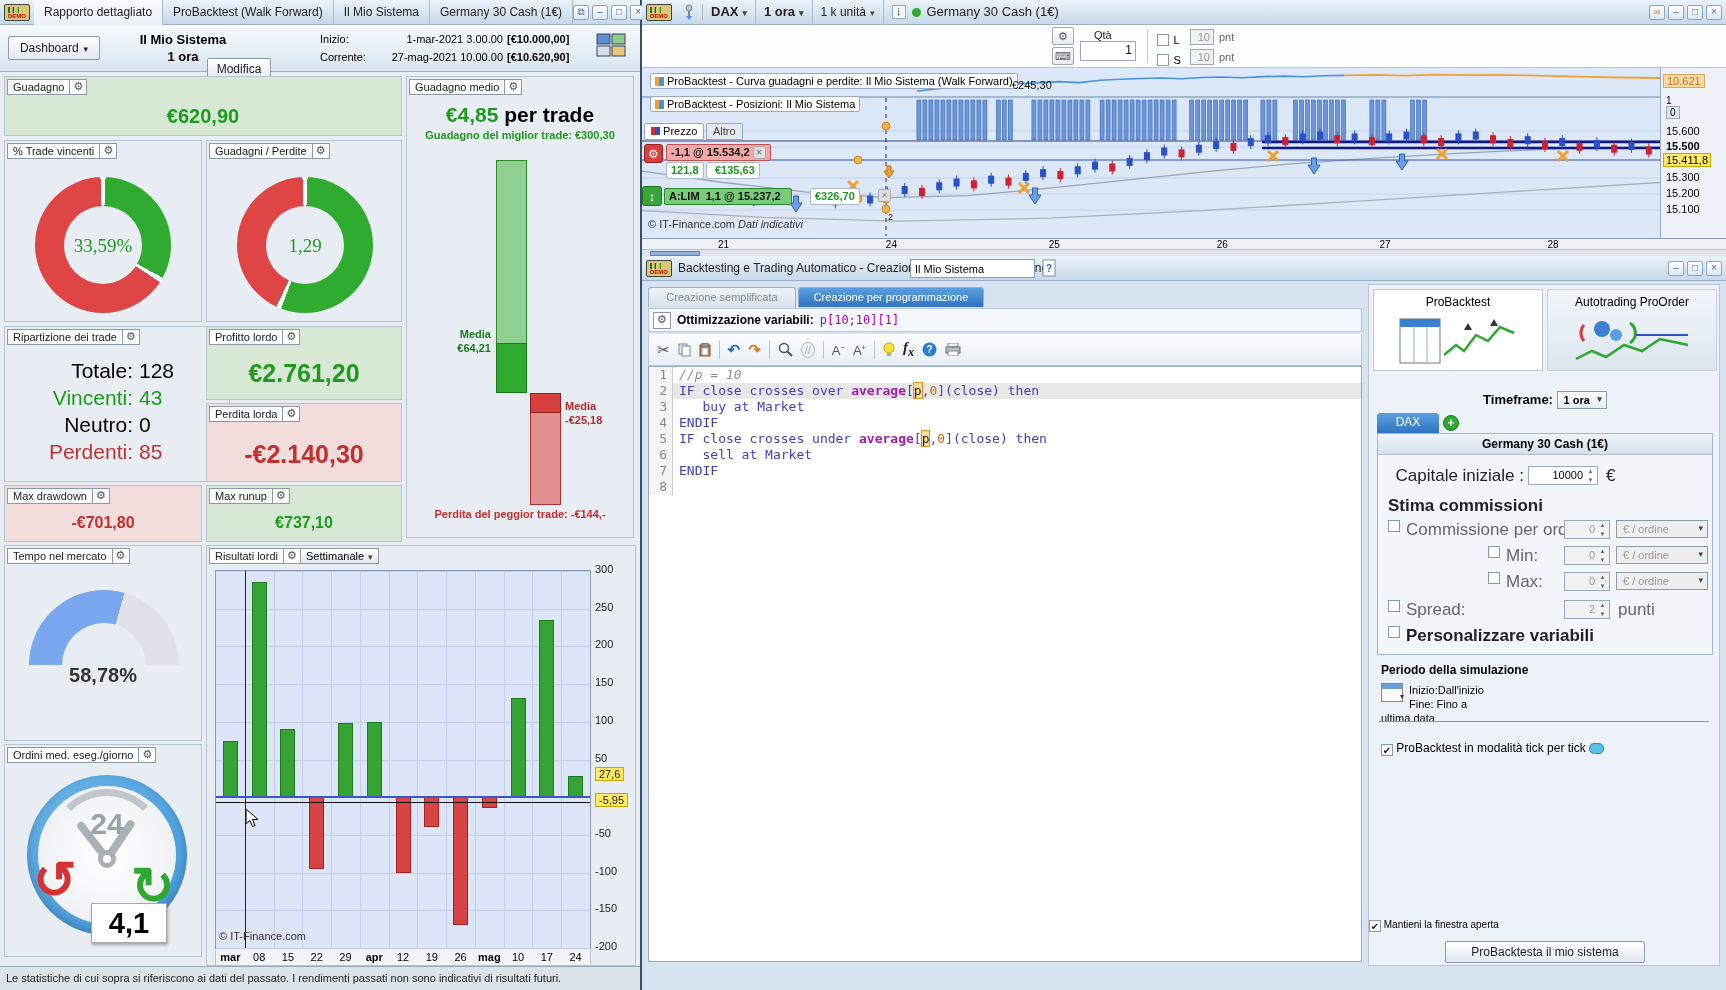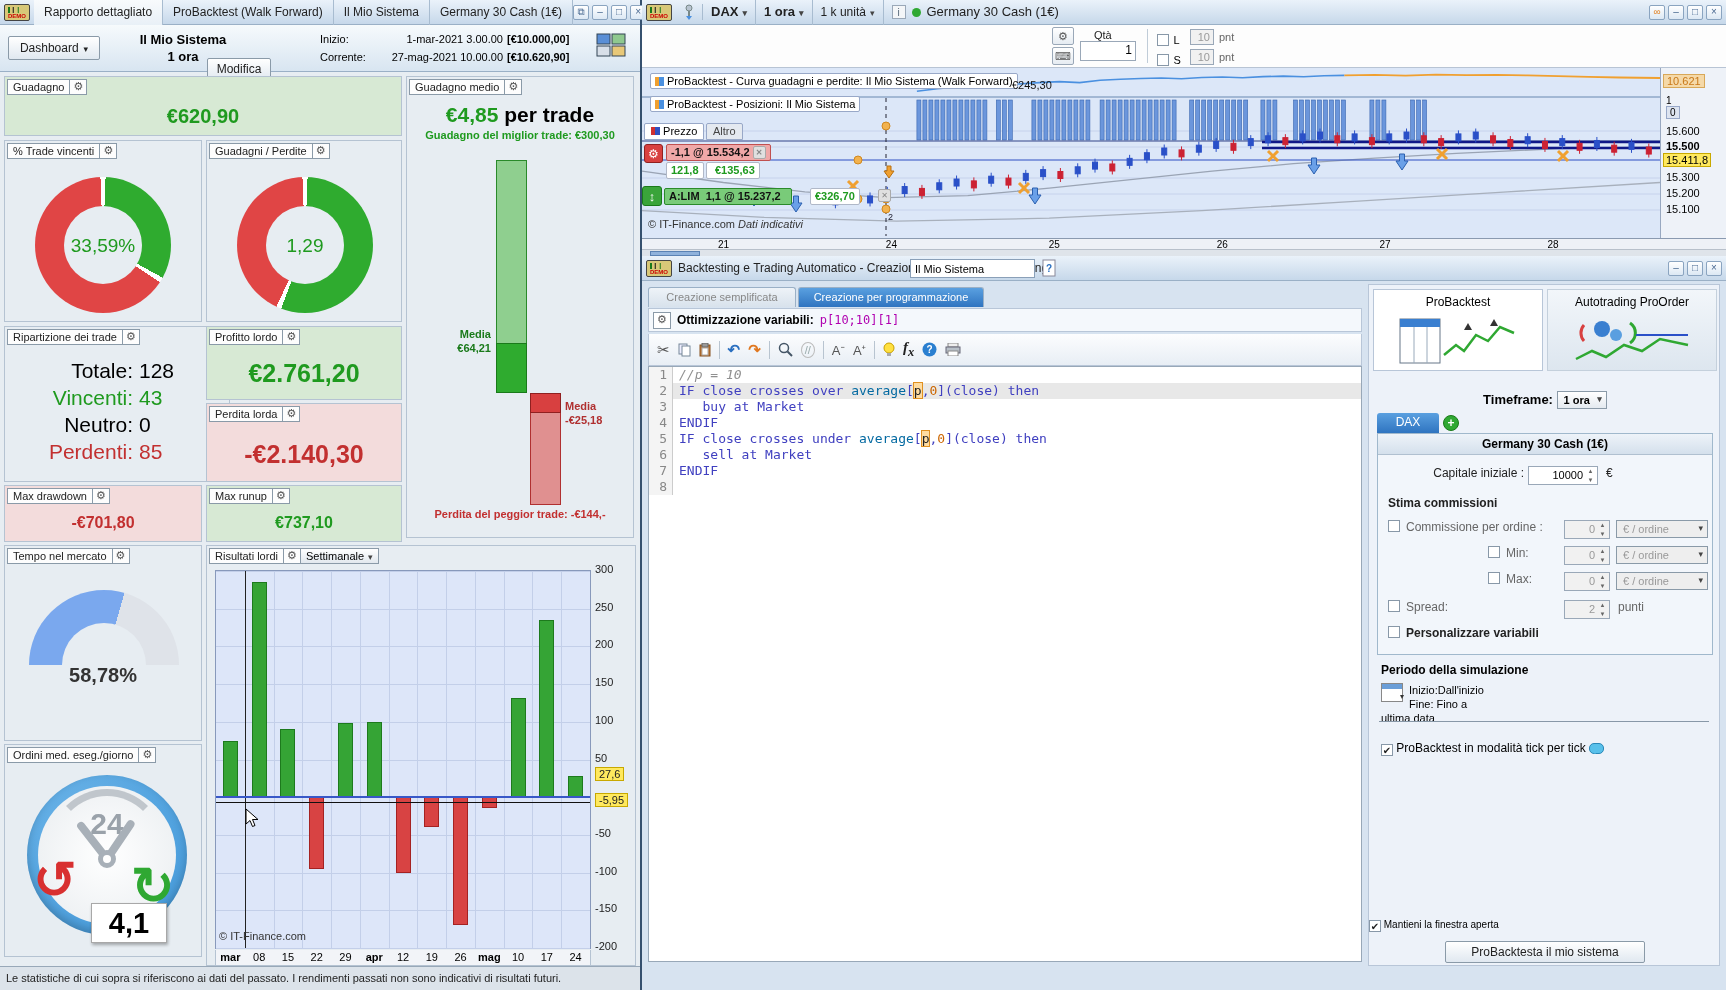--- a/index.html
+++ b/index.html
@@ -38,21 +38,21 @@
   #dash-btn { position:absolute; left:8px; top:11px; width:92px; height:24px; line-height:22px; }
   #dash-btn:after { content:"▾"; font-size:9px; margin-left:5px; }
   #sysname { position:absolute; left:108px; top:6px; width:150px; text-align:center; font-weight:bold; font-size:13px; line-height:17px; }
   #modifica { position:absolute; left:207px; top:33px; width:64px; height:23px; line-height:21px; }
   #linfo { position:absolute; left:320px; top:5px; width:260px; font-size:11px; line-height:18px; }
   #linfo .r { display:flex; } #linfo .lab { width:55px; }
   #linfo .dt { width:128px; text-align:right; } #linfo .cap { font-weight:bold; margin-left:4px; }
   #dash-ico { position:absolute; right:14px; top:6px; }
   .bigval { position:absolute; left:0; right:0; text-align:center; font-weight:bold; }
   
-  .donut { position:absolute; border-radius:50%; }
+  .donut { position:absolute; border-radius:50%;font-family:Liberation Serif, serif; }
   .donut .hole { position:absolute; border-radius:50%; background:#e7edf2; }
   .donut .ctr { position:absolute; left:0; right:0; text-align:center; font-size:19px; }
   
   .riprow { display:flex; font-size:21px; line-height:27px; }
   .riprow .rl { width:118px; text-align:right; } .riprow .rv { margin-left:6px; }
   
   #weekly-plot { position:absolute; left:8px; top:24px; width:376px; height:379px;
                  background:#dde6f9; border:1px solid #8899bb; }
   .gridv { position:absolute; top:0; bottom:0; width:1px; background:#c3cfe9; }
   .gridh { position:absolute; left:0; right:0; height:1px; background:#c3cfe9; }
@@ -130,41 +130,41 @@
   #optrow .wbox { width:18px; height:17px; border:1px solid #8a9aa8; background:#fff; text-align:center; font-size:11px; color:#555; }
   #optval { font-family:"DejaVu Sans Mono", monospace; font-size:12px; color:#b000b0; }
   #etoolbar { position:absolute; left:6px; top:78px; width:714px; height:32px; background:linear-gradient(#fcfdfe,#e8eef5);
               border:1px solid #b8c6d8; border-top:none; display:flex; align-items:center; gap:8px; padding:0 8px; font-size:15px; color:#555; }
   .tbi { cursor:pointer; } .tbsep { width:1px; height:18px; background:#b8c4d0; }
   #code { position:absolute; left:6px; top:110px; width:714px; height:596px; background:#fff; border:1px solid #98a8b8;
           font-family:"DejaVu Sans Mono", monospace; font-size:13px; line-height:16px; overflow:hidden; }
   .crow { display:flex; } .crow.active { background:#e8e8e8; }
   .lno { width:24px; text-align:right; padding-right:5px; color:#888; background:#f4f4f4; border-right:1px solid #ccc; flex:none; }
   .ctext { padding-left:6px; white-space:pre; color:#4040c0; }
-  .cmt { color:#909090; font-style:italic; } .fn { color:#0369a1; }
+  .cmt { color:#909090; font-style:italic; } .fn { color:#a21caf;font-weight:bold; }
   .nm { color:#cc6600; } .vp { color:#222; background:#ffdca0; outline:1px solid #e09020; }
   
   #rpanel { position:absolute; left:726px; top:28px; width:352px; height:682px; background:#edf2f9; border:1px solid #b8c6d8; font-size:12px; }
   .card { position:absolute; top:4px; width:170px; height:82px; text-align:center; font-size:12px; padding-top:5px; }
   .card.on { background:#fff; border:1px solid #b8c6d8; }
   .card.off { background:linear-gradient(#f2f6fa,#dde6ef); border:1px solid #c4d0dc; }
   #tfrow { position:absolute; left:0; top:106px; width:352px; text-align:center; font-weight:bold; font-size:13px; }
   .sel { display:inline-block; border:1px solid #8a9aa8; background:linear-gradient(#fff,#e4eaf0);
          font-size:11px; font-weight:bold; padding:2px 16px 2px 6px; position:relative; }
   .sel:after { content:"▾"; position:absolute; right:4px; top:2px; font-size:9px; color:#444; }
   .sel.dis { color:#999; font-weight:normal; background:#eee; }
   #daxtab { position:absolute; left:8px; top:128px; width:62px; height:20px; background:linear-gradient(#5aa0e0,#2f74c0);
             color:#fff; font-size:12px; text-align:center; line-height:19px; border-radius:3px 3px 0 0; }
   #daxplus { position:absolute; left:74px; top:130px; width:16px; height:16px; border-radius:50%; background:#2fa832;
              color:#fff; font-weight:bold; text-align:center; line-height:15px; font-size:12px; border:1px solid #1a7a1a; }
   #gbox { position:absolute; left:8px; top:148px; width:336px; height:222px; border:1px solid #a0b8cc; background:#f2f6fb; }
   #gbox h4 { height:21px; background:linear-gradient(#eef3f9,#d4e0ec); border-bottom:1px solid #b0c0d0;
              text-align:center; font-size:12px; line-height:20px; }
   .frow { position:absolute; left:0; width:336px; height:20px; }
-  .frow .flab { position:absolute; font-size:12px; color:#222; }
+  .frow .flab { position:absolute; font-size:17px; color:#222; }
   .frow .flab.dim { color:#666; }
   .spin { position:absolute; height:19px; border:1px solid #9aa8b8; background:#fff; font-size:11px; }
   .spin.dis { background:#f1f1f1; color:#999; }
   .spin .v { position:absolute; left:2px; right:14px; top:2px; text-align:right; }
   .spin .ar { position:absolute; right:1px; top:0; width:11px; font-size:6px; line-height:9px; color:#666; text-align:center; }
   .bold { font-weight:bold; }
   #periodo { position:absolute; left:12px; top:378px; font-size:12px; }
   #pdates { position:absolute; left:12px; top:398px; font-size:11px; line-height:14px; }
   #rphr { position:absolute; left:10px; top:436px; width:330px; border-top:1px solid #8898a8; }
   #tickrow { position:absolute; left:12px; top:456px; font-size:12px; }

